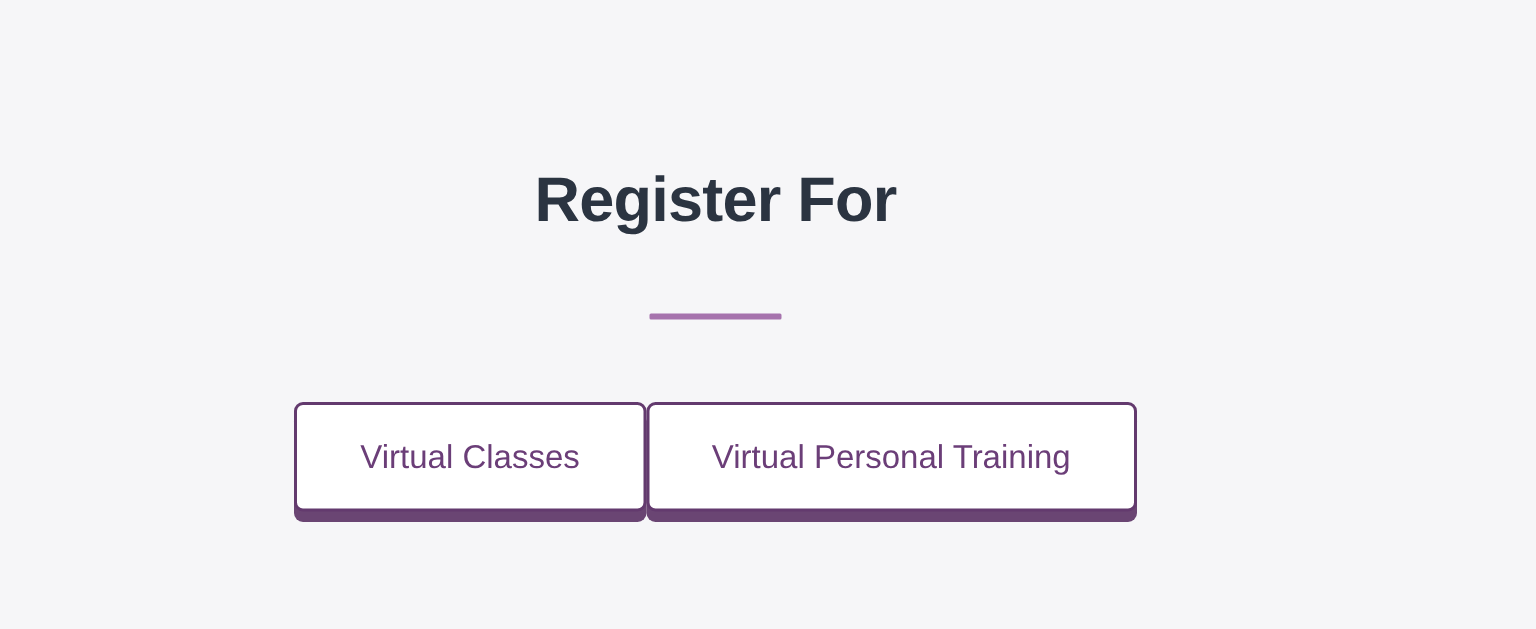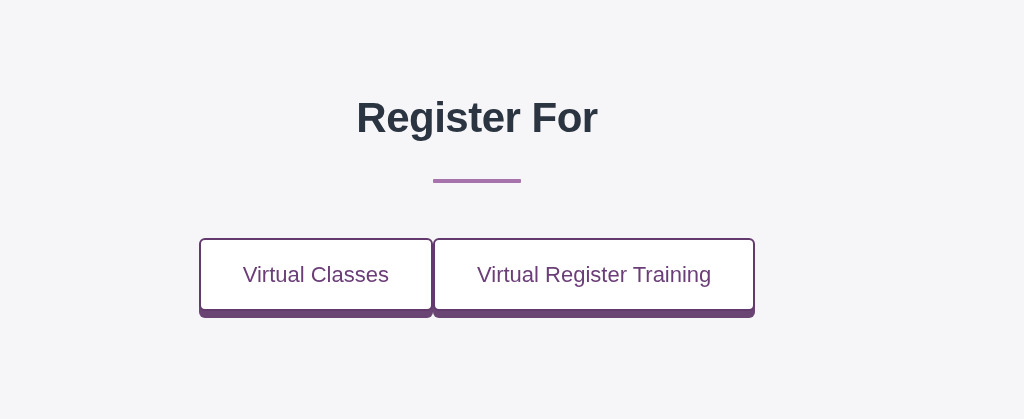--- a/index.html
+++ b/index.html
@@ -15,21 +15,21 @@
   }
   .content {
     width: 954px; 
     display: flex;
     flex-direction: column;
     align-items: center;
     padding-top: 94px;
     box-sizing: border-box;
   }
   .page-title {
-    margin: 0;
+    margin: 15px;
     font-size: 42px;
     line-height: 48px;
     font-weight: 700;
     letter-spacing: -0.5px;
     color: #2b3441;
     text-align: right;
   }
   .title-divider {
     width: 88px;
     height: 4px;
@@ -62,15 +62,15 @@
 </head>
 <body>
 
 <div class="content">
   <h1 class="page-title">Register For</h1>
 
   <div class="title-divider"></div>
 
   <div class="button-row">
     <button class="register-button">Virtual Classes</button>
-    <button class="register-button">Virtual Register Training</button>
+    <button class="register-button">Virtual Personal Training</button>
   </div>
 </div>
 
 </body></html>

